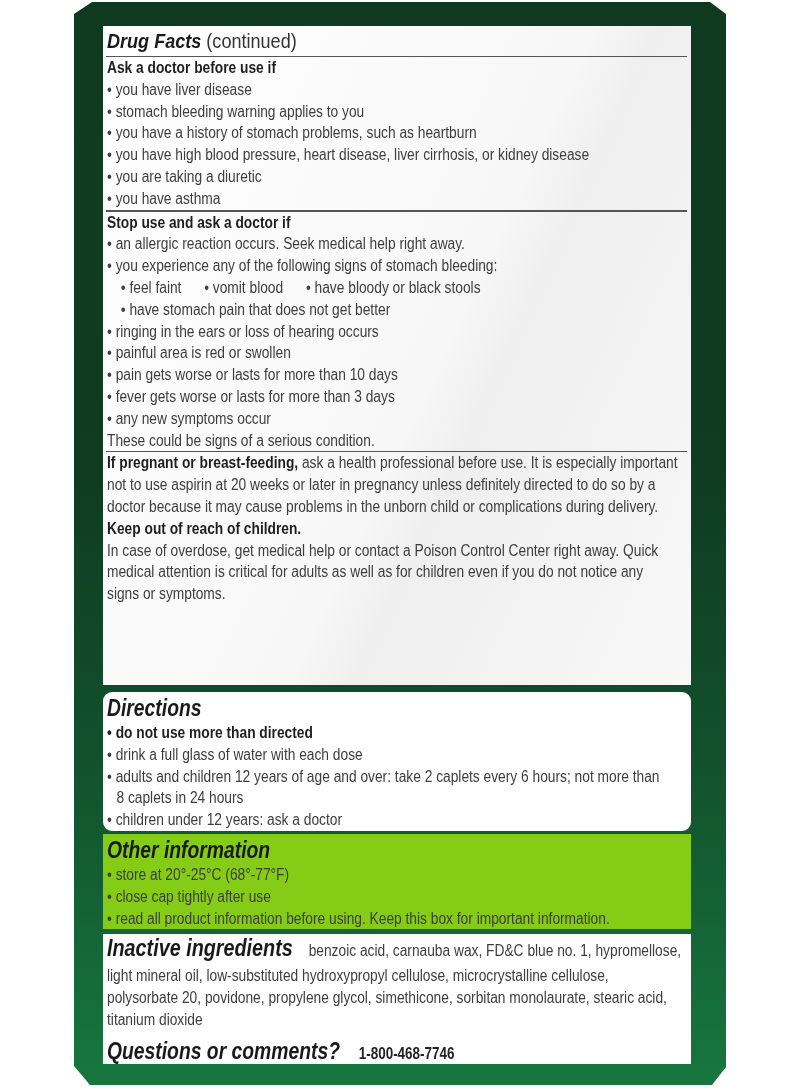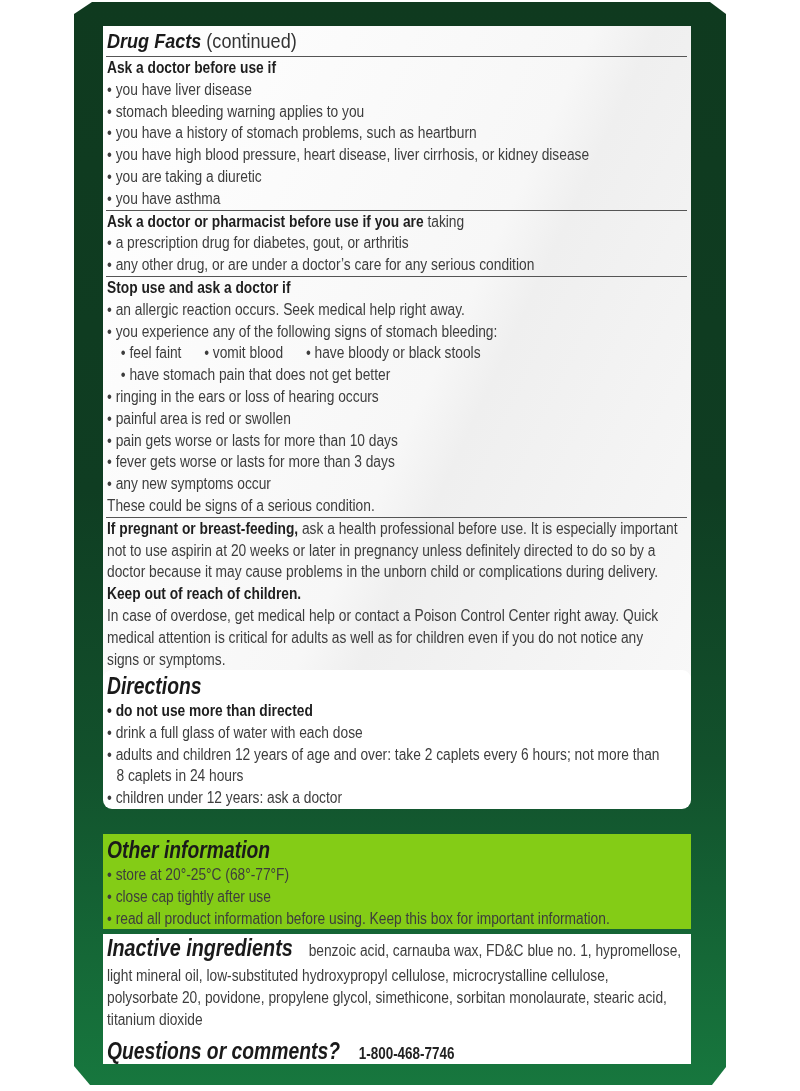--- a/index.html
+++ b/index.html
@@ -12,21 +12,21 @@
       position: absolute; left: 74px; top: 2px; width: 652px; height: 1083px;
       background: linear-gradient(to bottom, #0f3a1f 0%, #0f3d22 45%, #12512c 70%, #17773e 100%);
       clip-path: polygon(18px 0, 636px 0, 652px 12px, 652px 1065px, 638px 1083px, 16px 1083px, 0 1064px, 0 12px);
     }
     .panel {
       position: absolute; left: 103px; background: #fbfbfb;
       width: 588px; box-sizing: border-box;
       padding: 0 6px 8px 4px; color: #3a3a3a;
     }
     .panel-main { top: 26px; height: 659px; background: linear-gradient(115deg, #ffffff 0%, #f7f7f7 55%, #efefef 62%, #f8f8f8 100%); }
-    .panel-dir  { top: 670px; height: 139px; background:#fff;border-radius:9px; }
+    .panel-dir  { top: 692px; height: 139px; background:#fff;border-radius:9px; }
     .panel-oth  { top: 834px; height: 95px; background:#84cc16; }
     .panel-inact{ top: 934px; height: 114px; background:#fff; }
     .panel-q    { top: 1038px; height: 26px; background:#fff; }
 
     .title {
       font-size: 21px; line-height: 30px; color: #1a1a1a;
       transform: scaleX(0.86); transform-origin: left center; white-space: nowrap;
     }
     .title i { font-weight: bold; font-style: italic; }
     .title .cont { font-weight: normal; font-style: normal; color:#333; }
@@ -60,28 +60,20 @@
     <div class="line hd">Ask a doctor before use if</div>
     <div class="line bullet">you have liver disease</div>
     <div class="line bullet">stomach bleeding warning applies to you</div>
     <div class="line bullet">you have a history of stomach problems, such as heartburn</div>
     <div class="line bullet">you have high blood pressure, heart disease, liver cirrhosis, or kidney disease</div>
     <div class="line bullet">you are taking a diuretic</div>
     <div class="line bullet">you have asthma</div>
   </div>
   <div class="rule-thin"></div>
 
-  <div>
-    <div class="line">
-      <span class="hd">Ask a doctor or pharmacist before use if you are</span>
-      <span>taking</span>
-    </div>
-    <div class="line bullet">a prescription drug for diabetes, gout, or arthritis</div>
-    <div class="line bullet">any other drug, or are under a doctor’s care for any serious condition</div>
-  </div>
   <div class="rule-thin"></div>
 
   <div>
     <div class="line hd">Stop use and ask a doctor if</div>
     <div class="line bullet">an allergic reaction occurs. Seek medical help right away.</div>
     <div class="line bullet">you experience any of the following signs of stomach bleeding:</div>
     <div class="line indent subrow">
       <span class="bullet">feel faint</span>
       <span class="bullet">vomit blood</span>
       <span class="bullet">have bloody or black stools</span>

